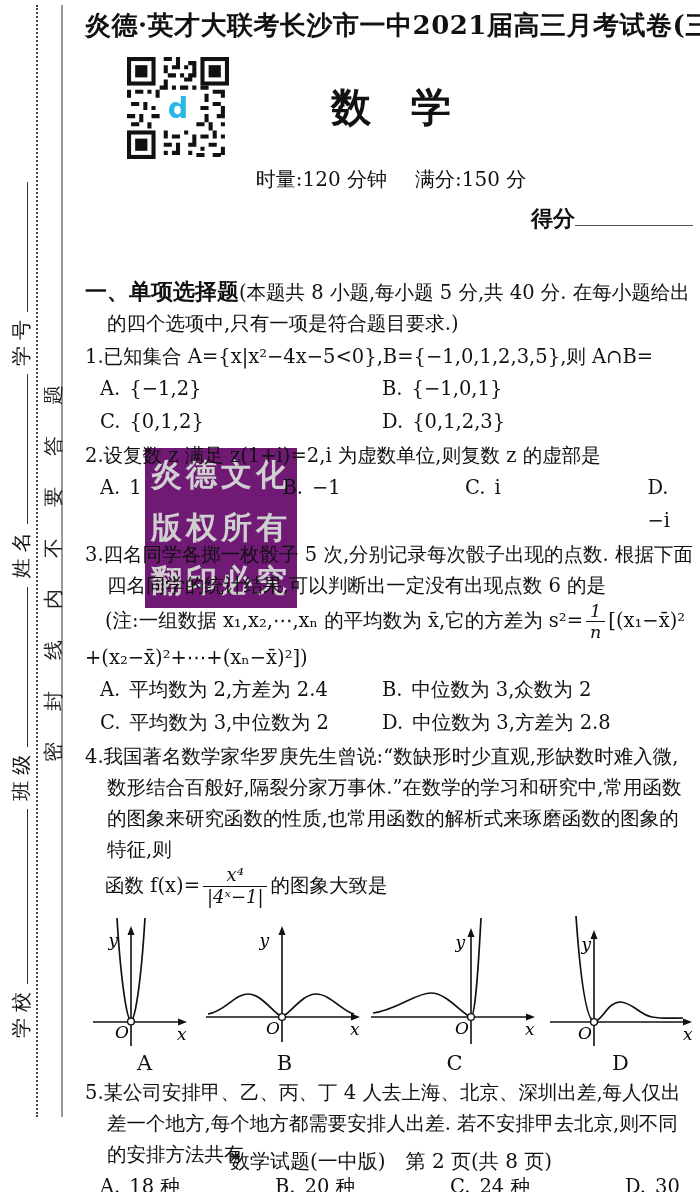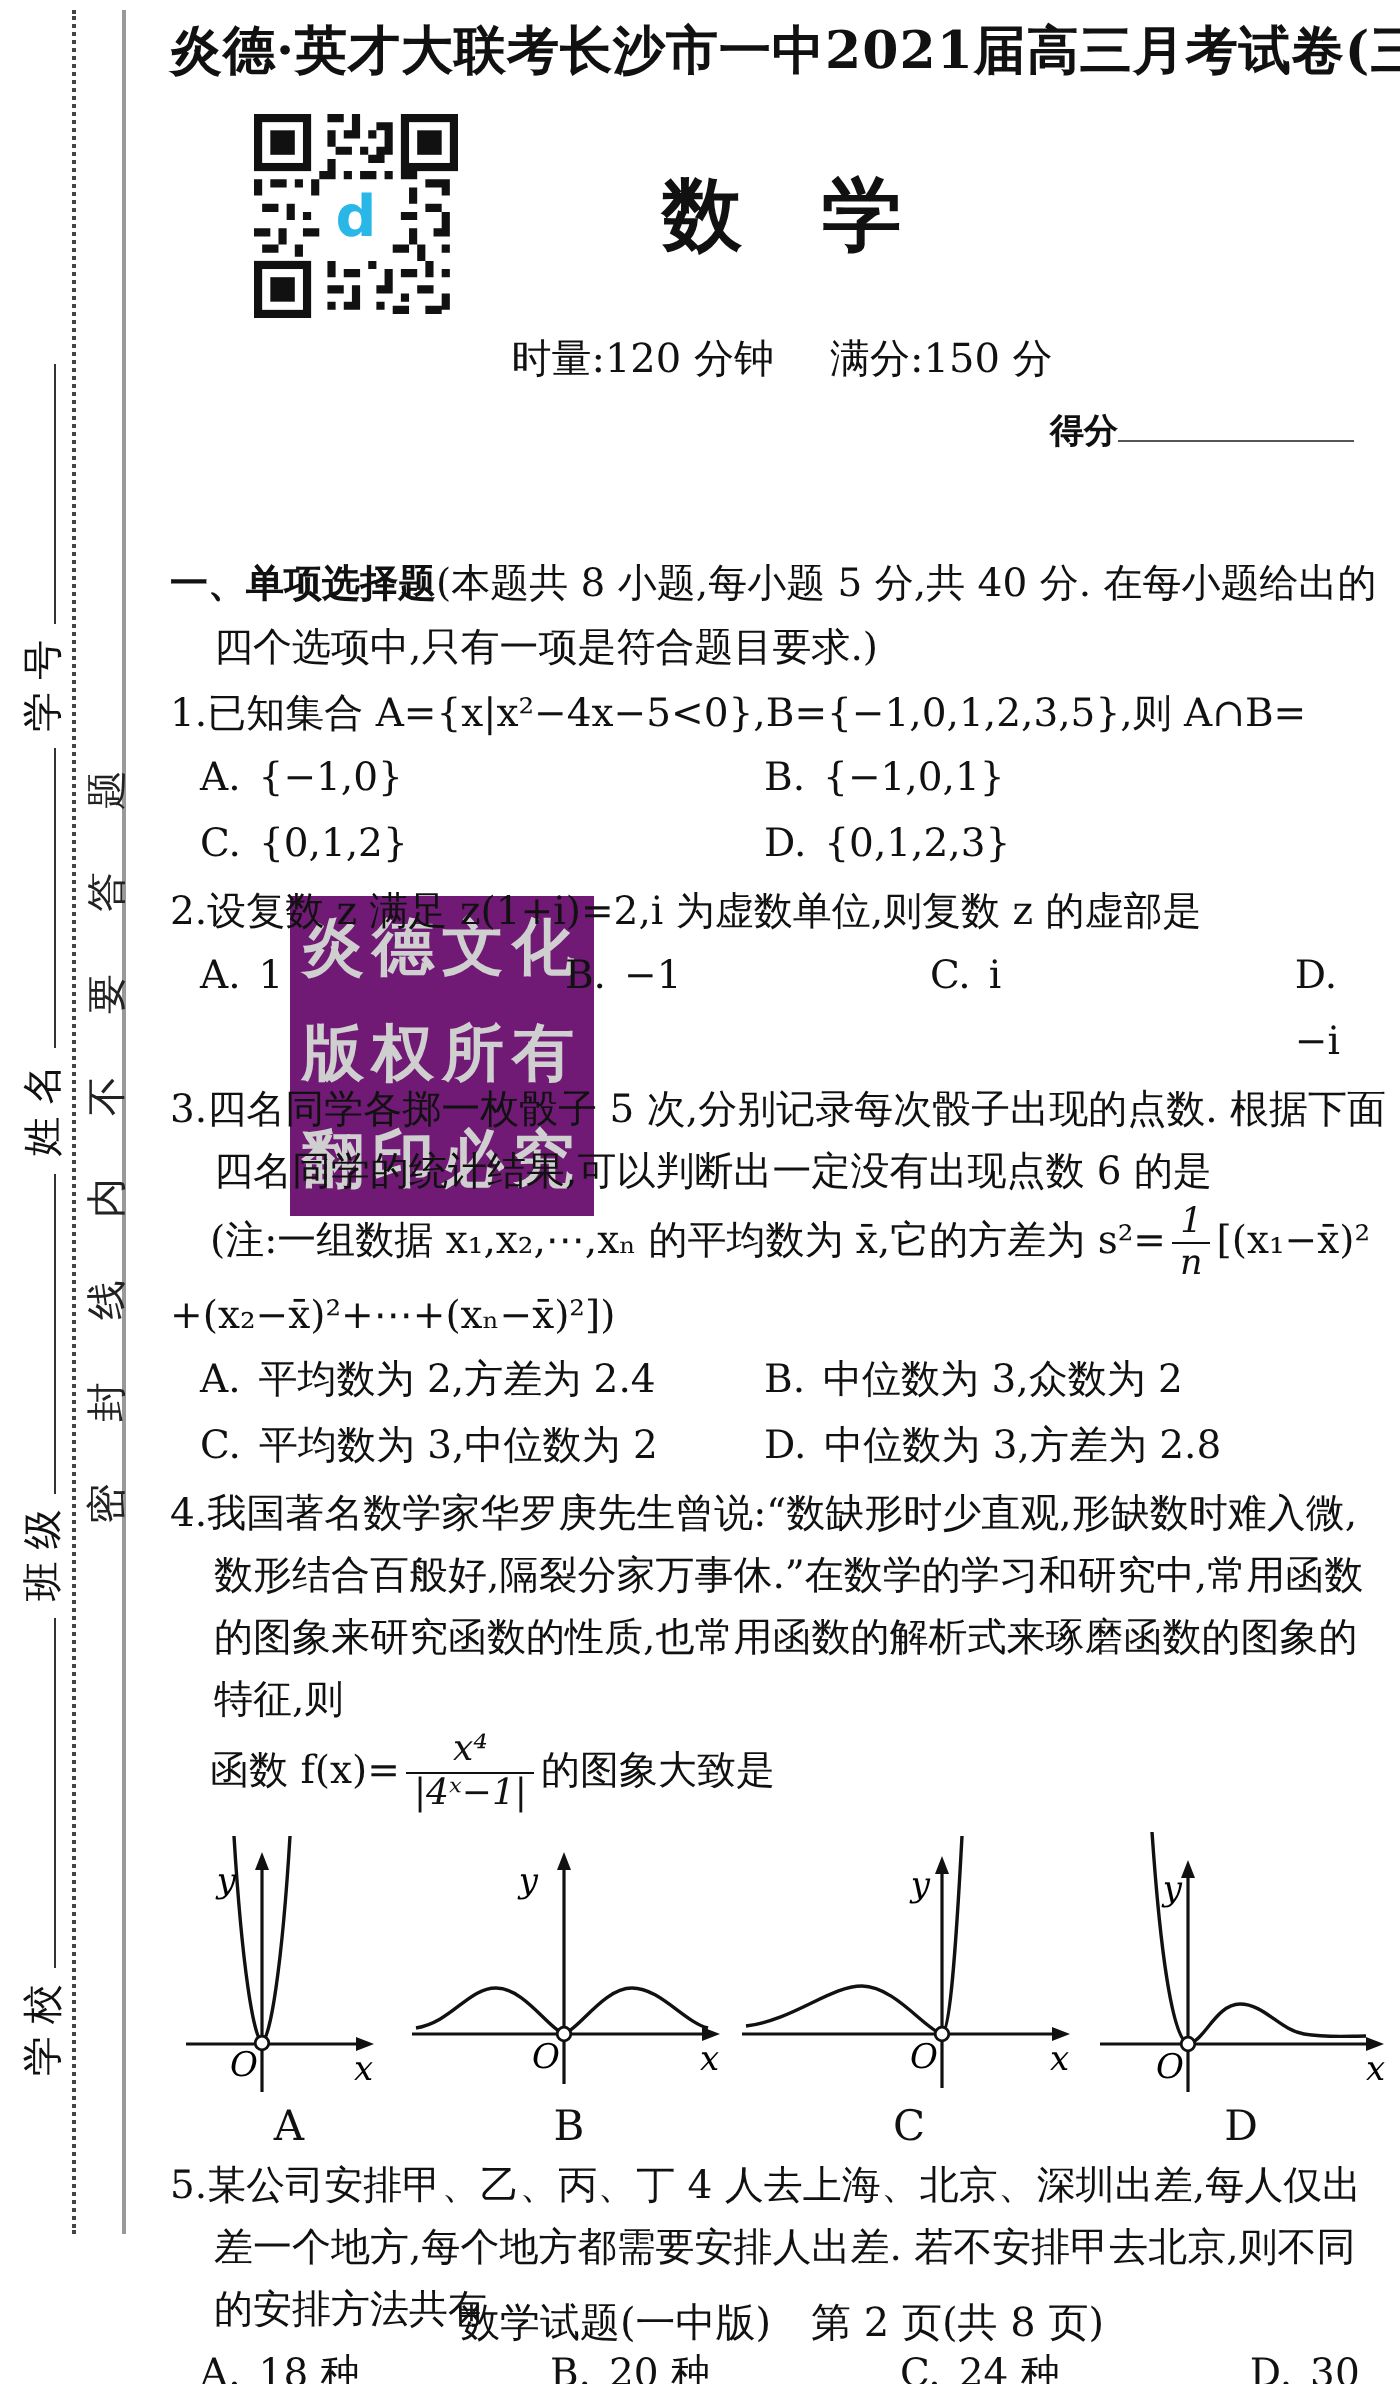--- a/index.html
+++ b/index.html
@@ -21,26 +21,26 @@
              line-height:53px;font-weight:bold;}
   
   .content{position:absolute;left:85px;top:0;width:612px;z-index:2;}
   .title{position:absolute;top:8px;left:0;width:612px;margin:0;font-size:26px;font-weight:bold;
          white-space:nowrap;letter-spacing:0.5px;}
   .qr{position:absolute;top:57px;left:42px;width:102px;height:102px;}
   .subject{position:absolute;top:80px;left:0;width:612px;text-align:center;
            font-size:40px;font-weight:bold;margin:0;}
   .info{position:absolute;top:166px;left:0;width:612px;display:flex;justify-content:center;
         gap:28px;font-size:20px;}
-  .score{position:absolute;top:202px;right:20px;font-size:17px;font-weight:bold;}
+  .score{position:absolute;top:202px;right:4px;font-size:22px;font-weight:bold;}
   .score .blank{width:118px;border-bottom:1.5px solid #555;}
   .body-text{position:absolute;top:276px;left:0;width:612px;font-size:19.5px;line-height:31px;}
   .body-text p{margin:0;}
   .qp{padding-left:22px;text-indent:-22px;}
-  .sec-head{font-weight:bold;font-size:19px;}
+  .sec-head{font-weight:bold;font-size:22px;}
   .q{margin-top:2px;}
   .optrow2{display:grid;grid-template-columns:282px 1fr;padding-left:15px;line-height:33px;}
   .optrow4{display:flex;padding-left:15px;line-height:33px;gap:32px;}
   .optrow4 .opt{width:160px;}
   .optrow4 .opt:last-child{width:auto;}
   .opt .lab{margin-right:9px;}
   .note{padding-left:20px;}
   .note2{padding-left:0;}
   .formula{padding-left:20px;margin-top:4px;margin-bottom:2px;}
   .frac{display:inline-block;vertical-align:middle;text-align:center;line-height:1.15;
@@ -116,21 +116,21 @@
       <span>得分</span><span class="blank"></span>
     </div>
 
     <div class="body-text">
 
       <p class="qp"><span class="sec-head">一、单项选择题</span><span>(本题共 8 小题,每小题 5 分,共 40 分. 在每小题给出的四个选项中,只有一项是符合题目要求.)</span></p>
 
       <div class="q">
         <p class="qp"><span>1.</span><span>已知集合 </span><span>A={x|x²−4x−5&lt;0},B={−1,0,1,2,3,5}</span><span>,则 </span><span>A∩B=</span></p>
         <div class="optrow2">
-          <div class="opt"><span class="lab">A.</span><span>{−1,0}</span></div>
+          <div class="opt"><span class="lab">A.</span><span>{−1,2}</span></div>
           <div class="opt"><span class="lab">B.</span><span>{−1,0,1}</span></div>
         </div>
         <div class="optrow2">
           <div class="opt"><span class="lab">C.</span><span>{0,1,2}</span></div>
           <div class="opt"><span class="lab">D.</span><span>{0,1,2,3}</span></div>
         </div>
       </div>
 
       <div class="q">
         <p class="qp"><span>2.</span><span>设复数 z 满足 z(1+i)=2,i 为虚数单位,则复数 z 的虚部是</span></p>

